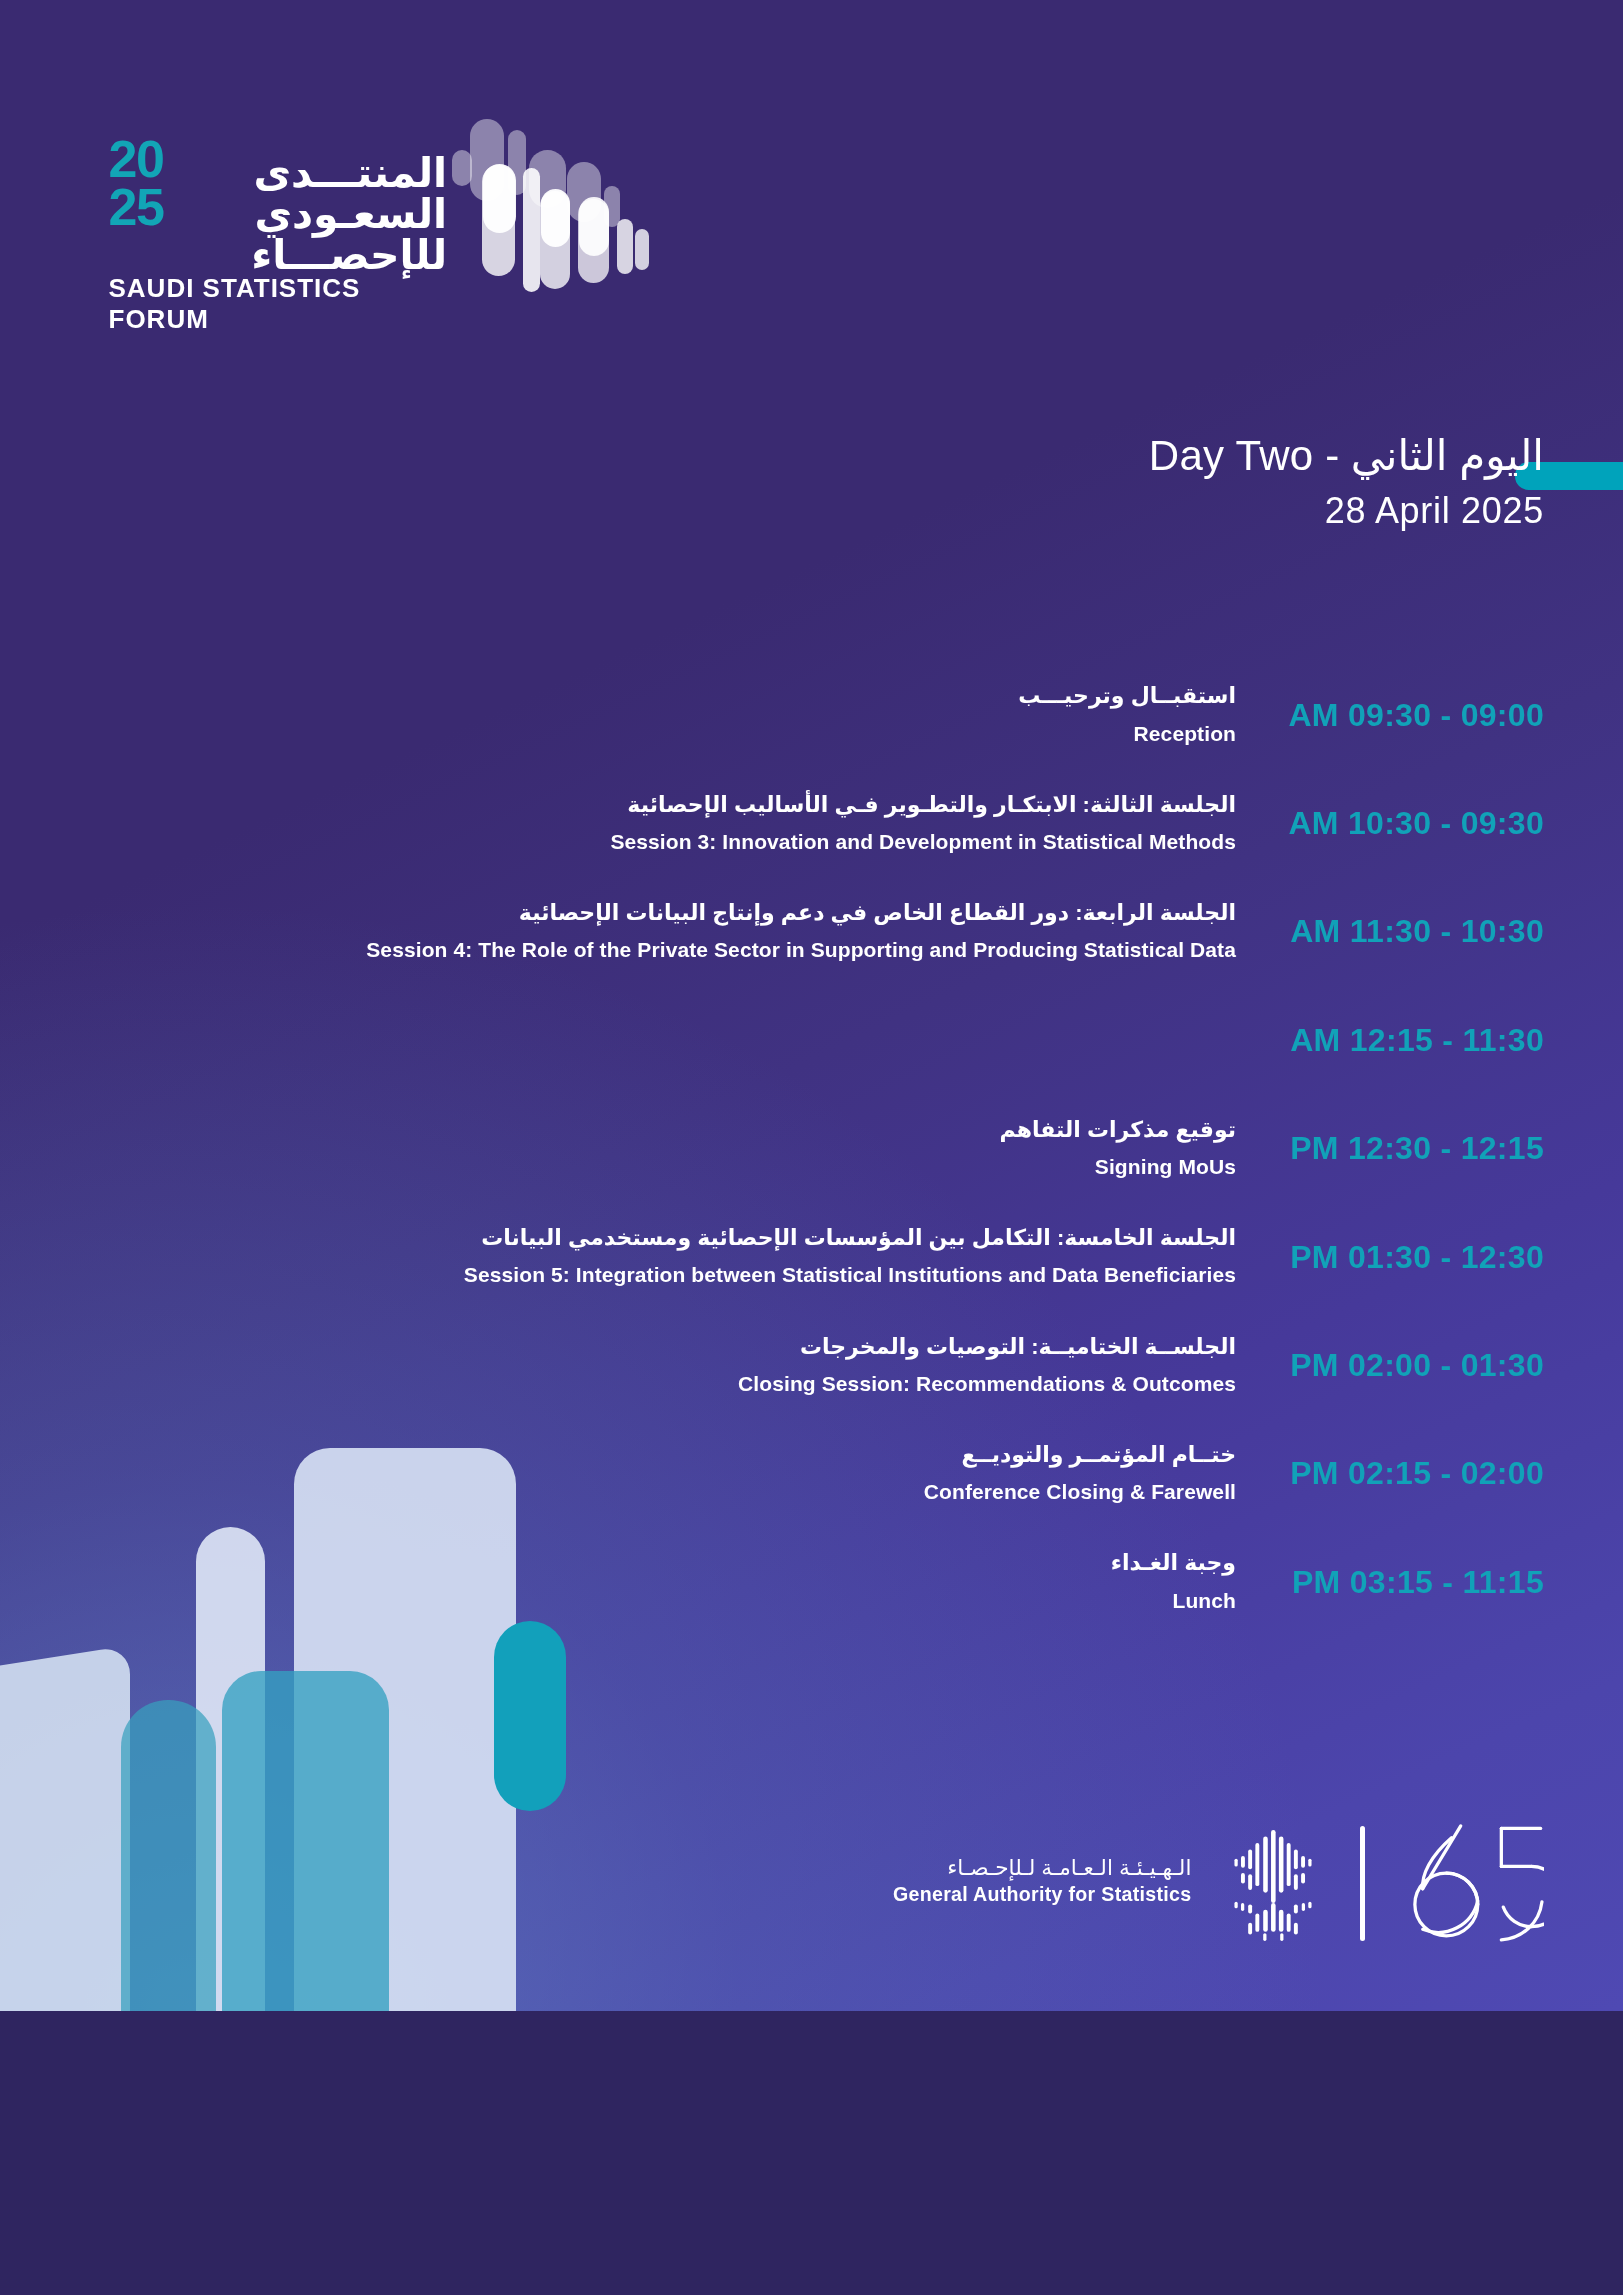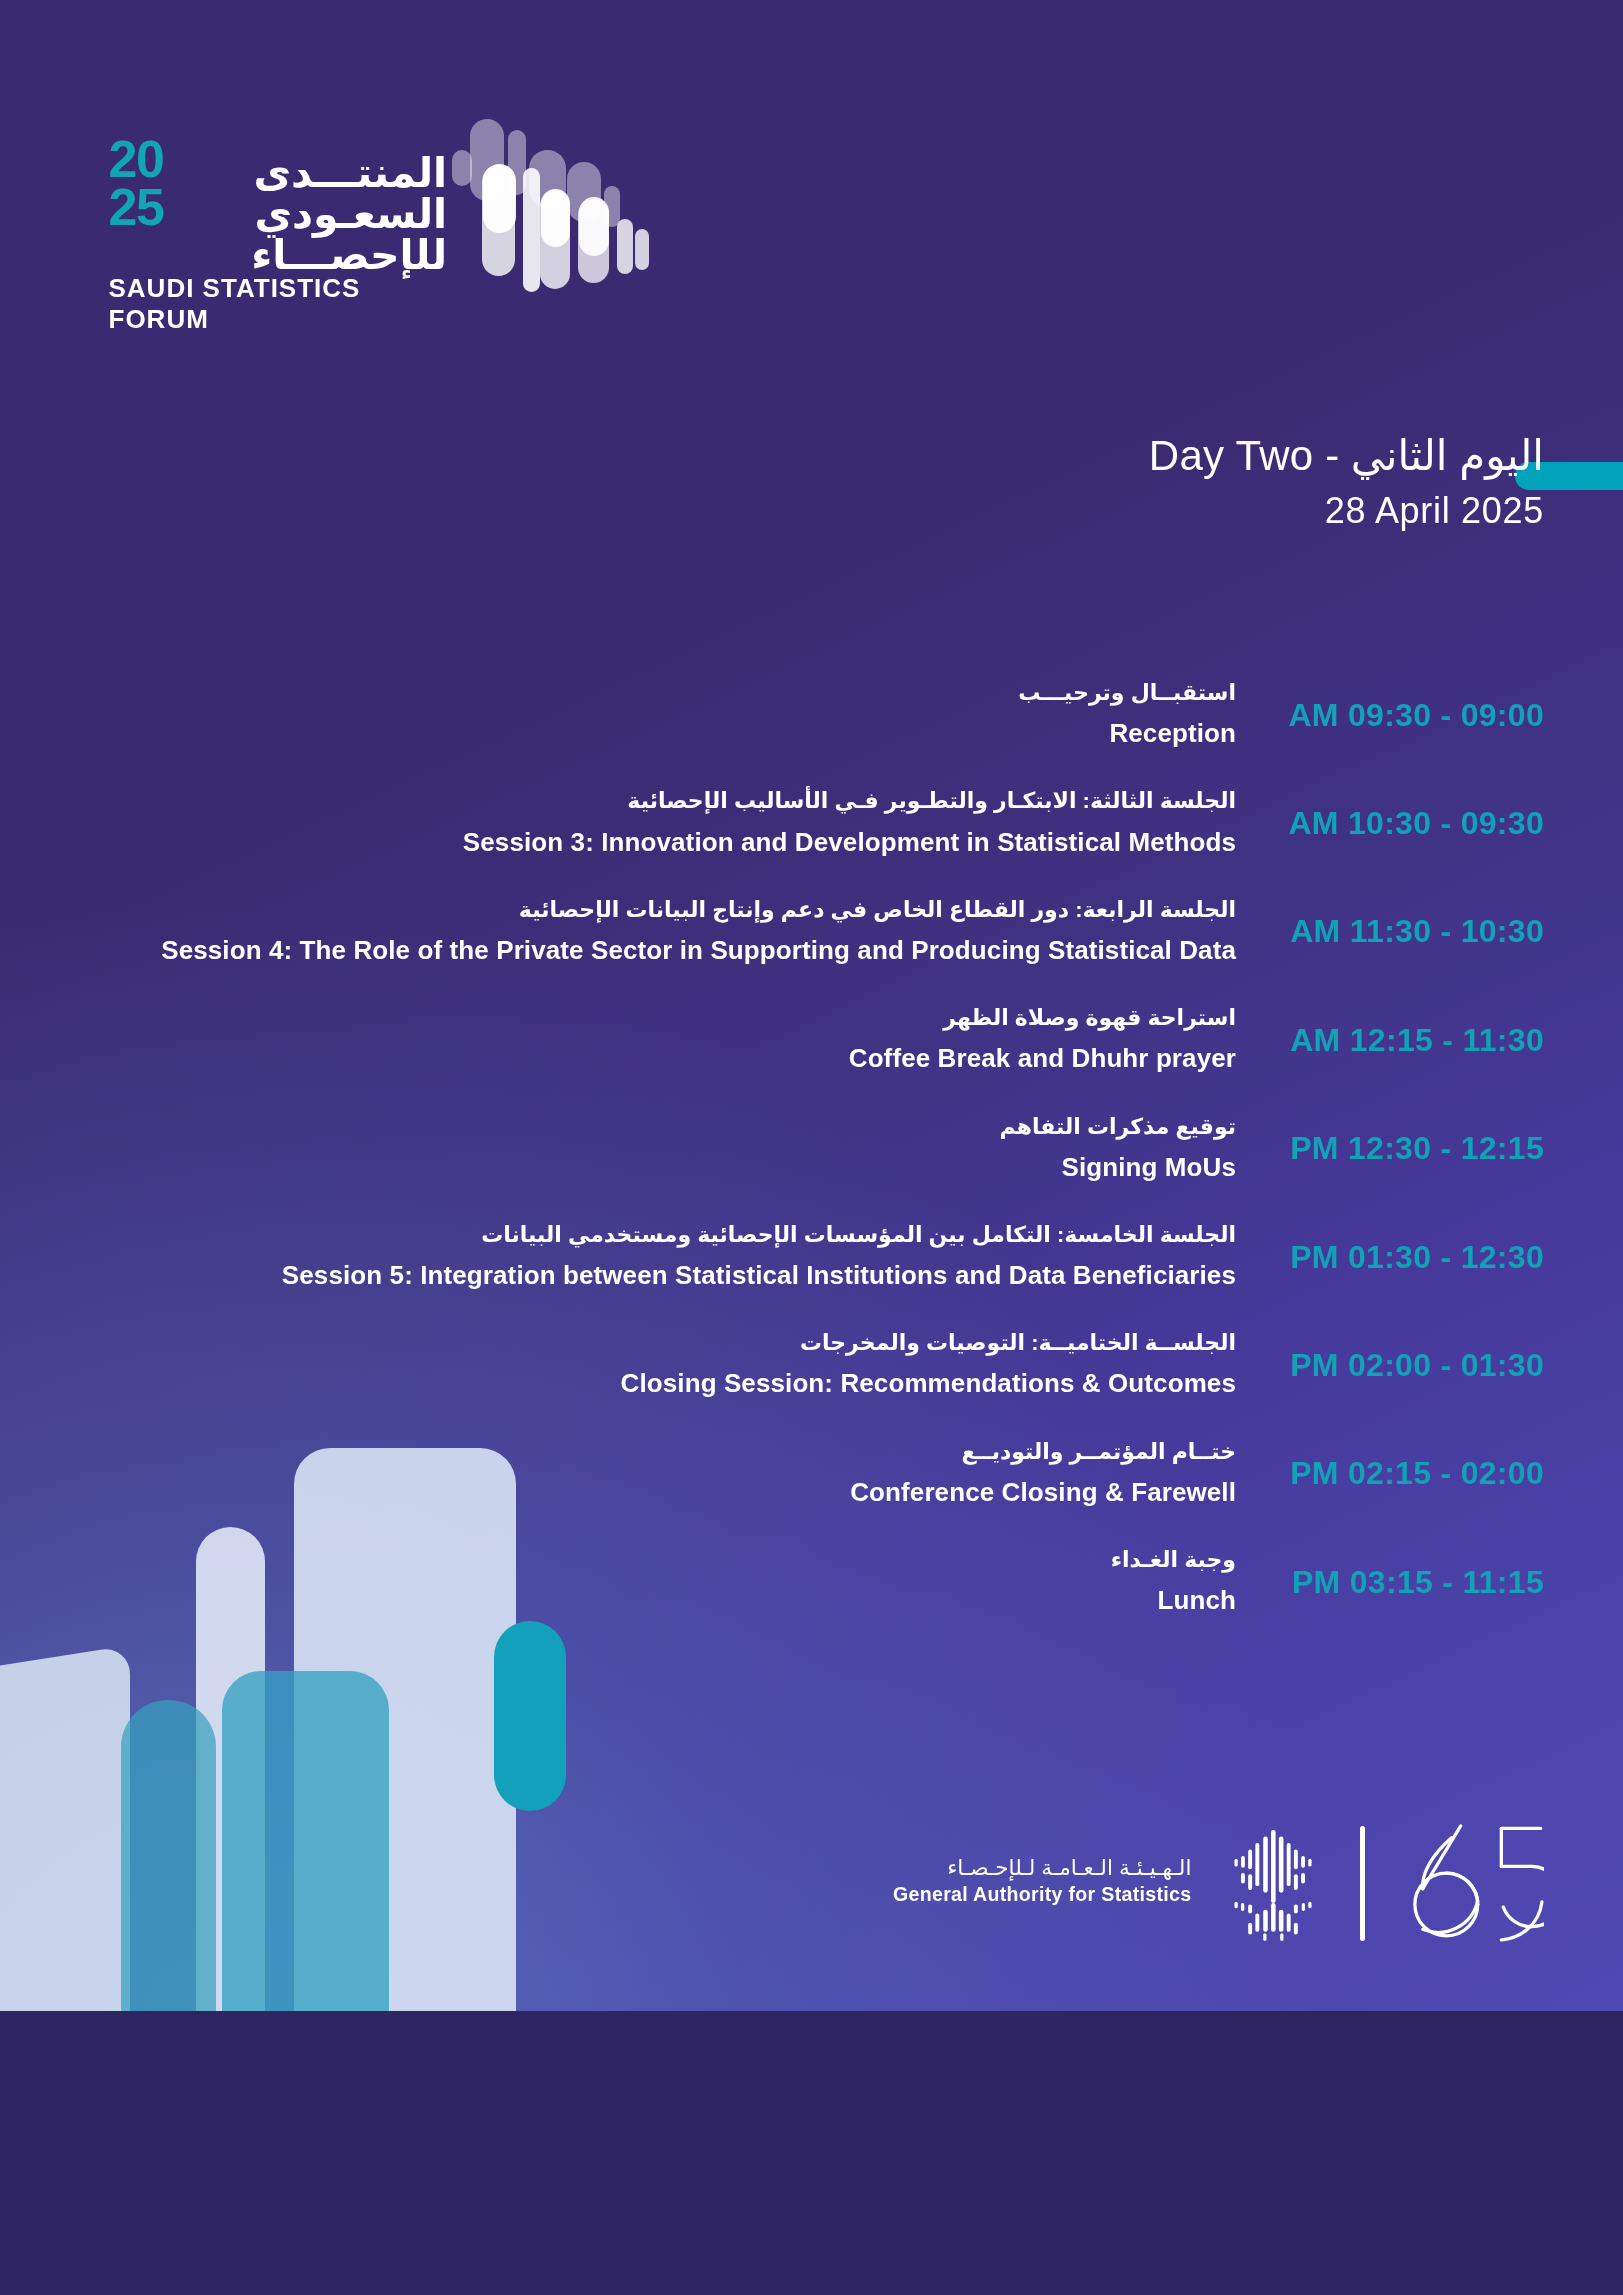--- a/index.html
+++ b/index.html
@@ -135,21 +135,21 @@
   .row-ar {
     color: #ffffff;
     font-size: 22px;
     font-weight: 700;
     line-height: 1.28;
     letter-spacing: 0.2px;
     white-space: nowrap;
   }
   .row-en {
     color: #ffffff;
-    font-size: 26px;
+    font-size: 21px;
     font-weight: 700;
     line-height: 1.35;
     direction: ltr;
     margin-top: 9px;
     letter-spacing: 0.1px;
     white-space: nowrap;
   }
   .row-time {
     flex: 0 0 auto;
     width: 262px;
@@ -279,24 +279,20 @@
 
     <div class="row">
       <div class="row-text">
         <div class="row-ar">الجلسة الرابعة: دور القطاع الخاص في دعم وإنتاج البيانات الإحصائية</div>
         <div class="row-en">Session 4: The Role of the Private Sector in Supporting and Producing Statistical Data</div>
       </div>
       <div class="row-time">AM 11:30 - 10:30</div>
     </div>
 
     <div class="row">
-      <div class="row-text">
-        <div class="row-ar">استراحة قهوة وصلاة الظهر</div>
-        <div class="row-en">Coffee Break and Dhuhr prayer</div>
-      </div>
       <div class="row-time">AM 12:15 - 11:30</div>
     </div>
 
     <div class="row">
       <div class="row-text">
         <div class="row-ar">توقيع مذكرات التفاهم</div>
         <div class="row-en">Signing MoUs</div>
       </div>
       <div class="row-time">PM 12:30 - 12:15</div>
     </div>

